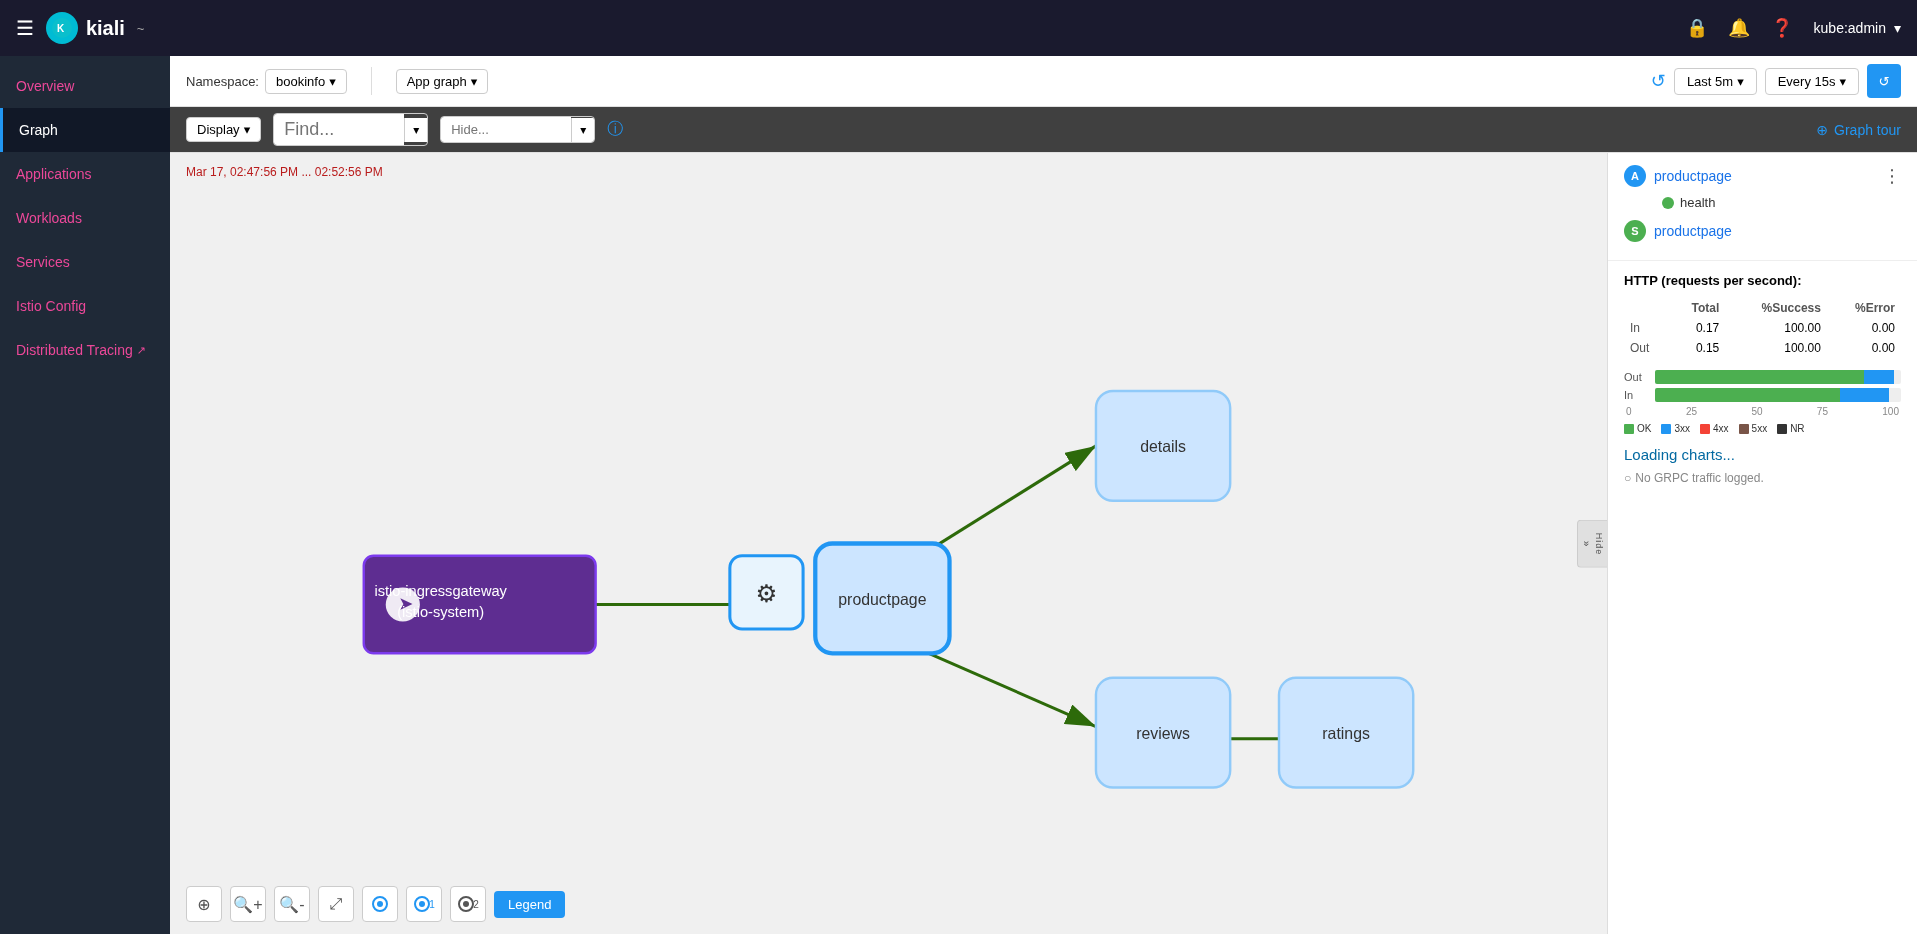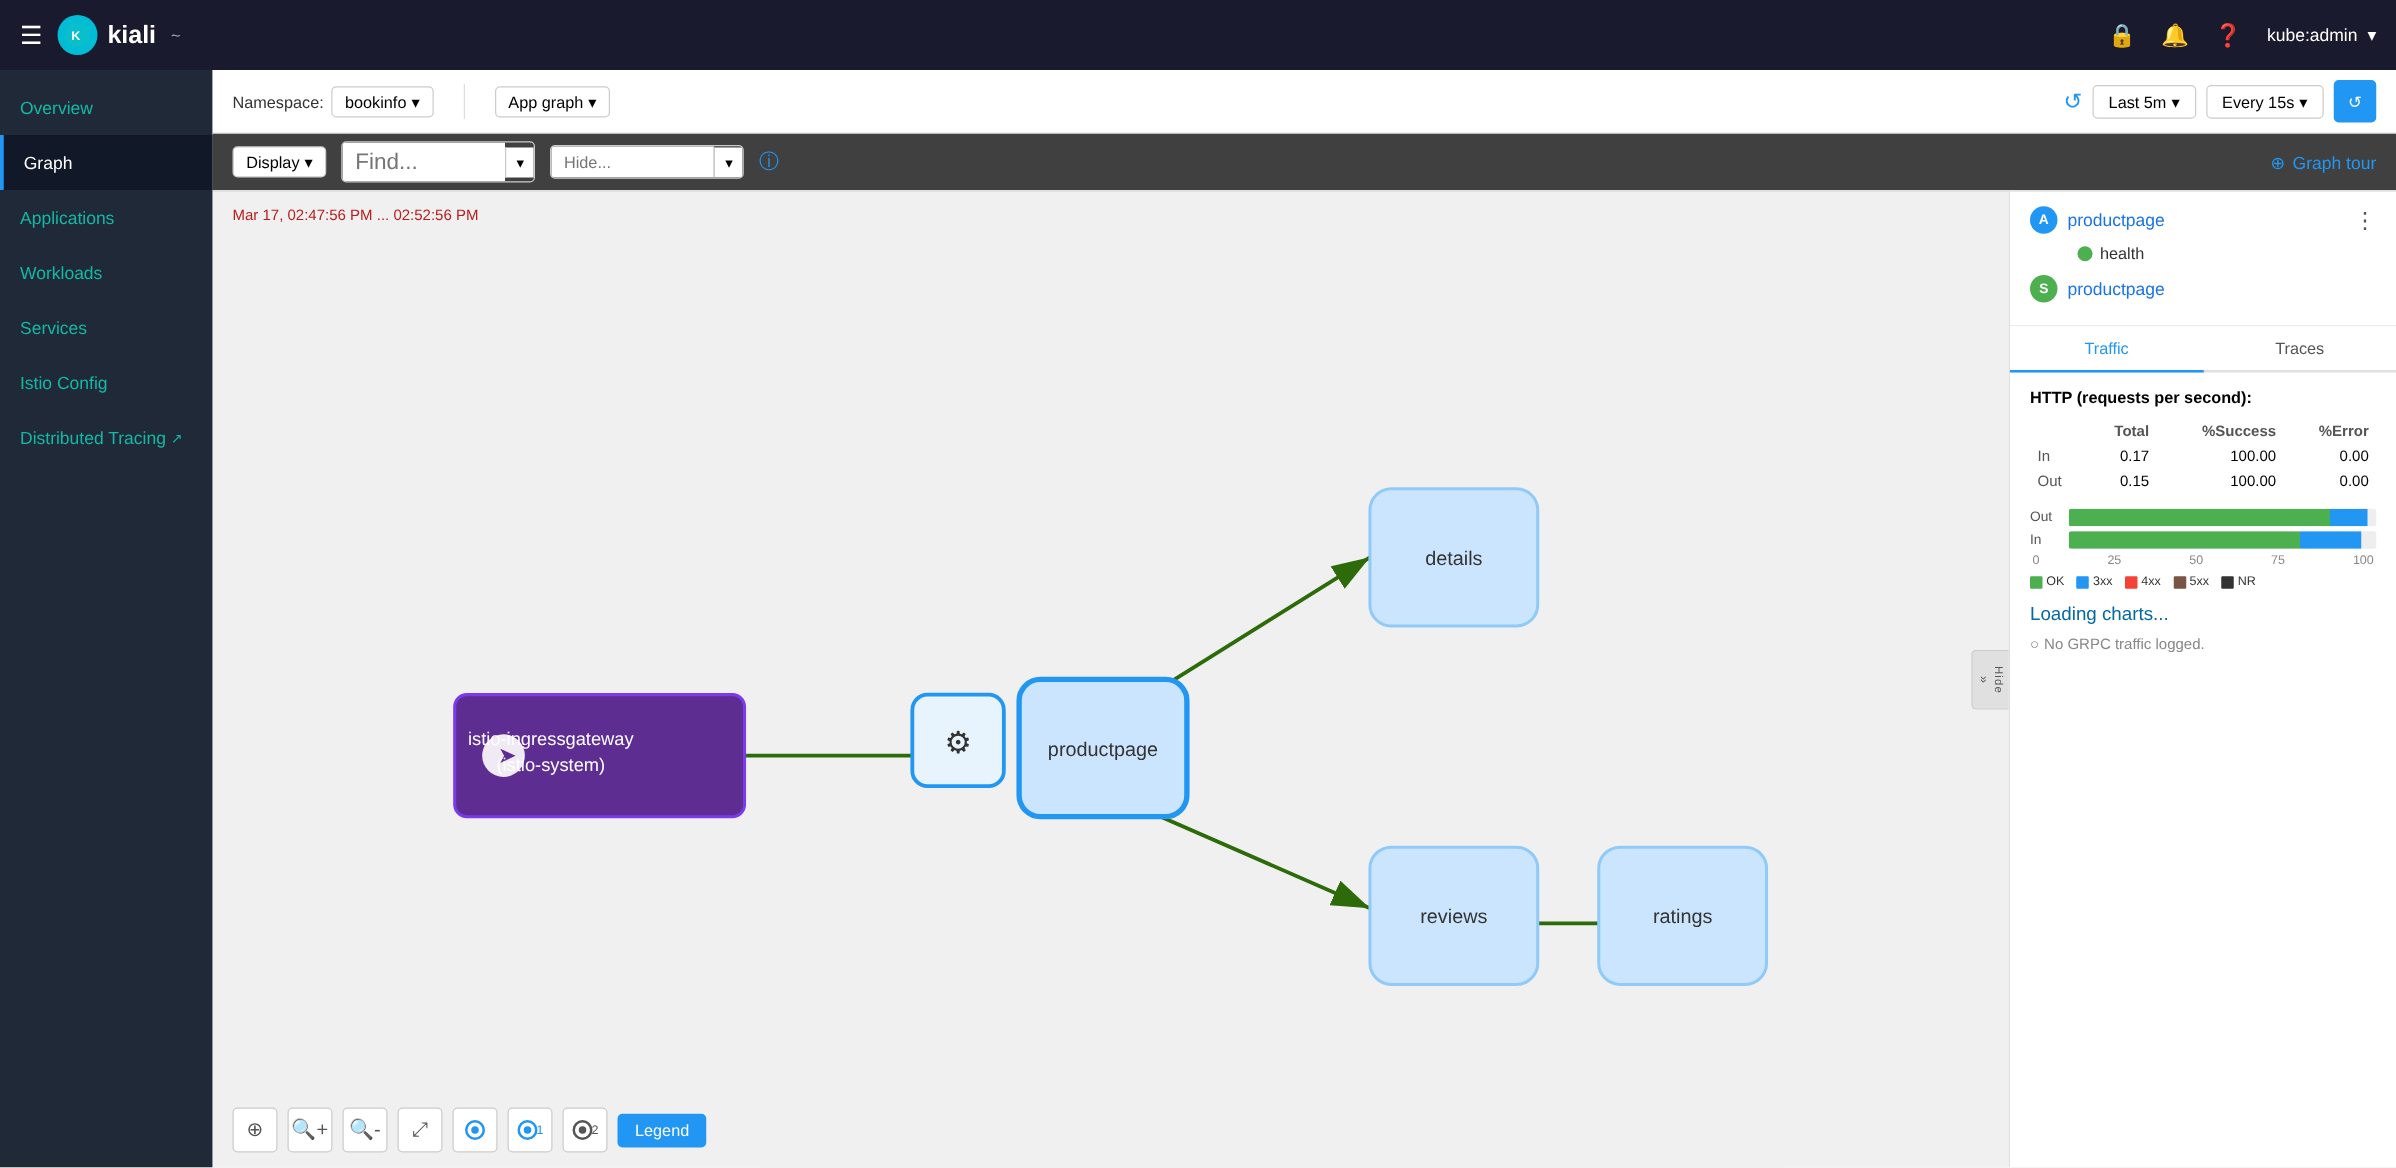--- a/index.html
+++ b/index.html
@@ -21,21 +21,21 @@
     
     .layout { display: flex; height: calc(934px - 56px); }
 
     
     .sidebar {
       width: 170px; background: #1f2937; color: white; flex-shrink: 0;
       display: flex; flex-direction: column; padding-top: 8px;
     }
     .sidebar-item {
       display: flex; align-items: center; padding: 14px 16px; cursor: pointer;
-      color: #14b8a6; font-size: 14px; gap: 8px;
+      color: #ec4899; font-size: 14px; gap: 8px;
     }
     .sidebar-item.active { color: white; background: #111827; border-left: 3px solid #2196f3; }
     .sidebar-item.active .sidebar-label { color: white; }
     .sidebar-item .sidebar-label { }
 
     
     .main { flex: 1; display: flex; flex-direction: column; overflow: hidden; }
 
     
     .toolbar {
@@ -381,24 +381,20 @@
           <div class="health-badge">
             <div class="health-dot"></div>
             <span>health</span>
           </div>
           <div class="rp-node-row" style="margin-top:8px;">
             <div class="node-badge" style="background:#4caf50;">S</div>
             <span class="node-name">productpage</span>
           </div>
         </div>
 
-        <div class="rp-tabs">
-          <div class="rp-tab active">Traffic</div>
-          <div class="rp-tab">Traces</div>
-        </div>
 
         <div class="rp-body">
           <div class="rp-section-title">HTTP (requests per second):</div>
           <table class="rp-table">
             <thead>
               <tr>
                 <th></th>
                 <th>Total</th>
                 <th>%Success</th>
                 <th>%Error</th>

